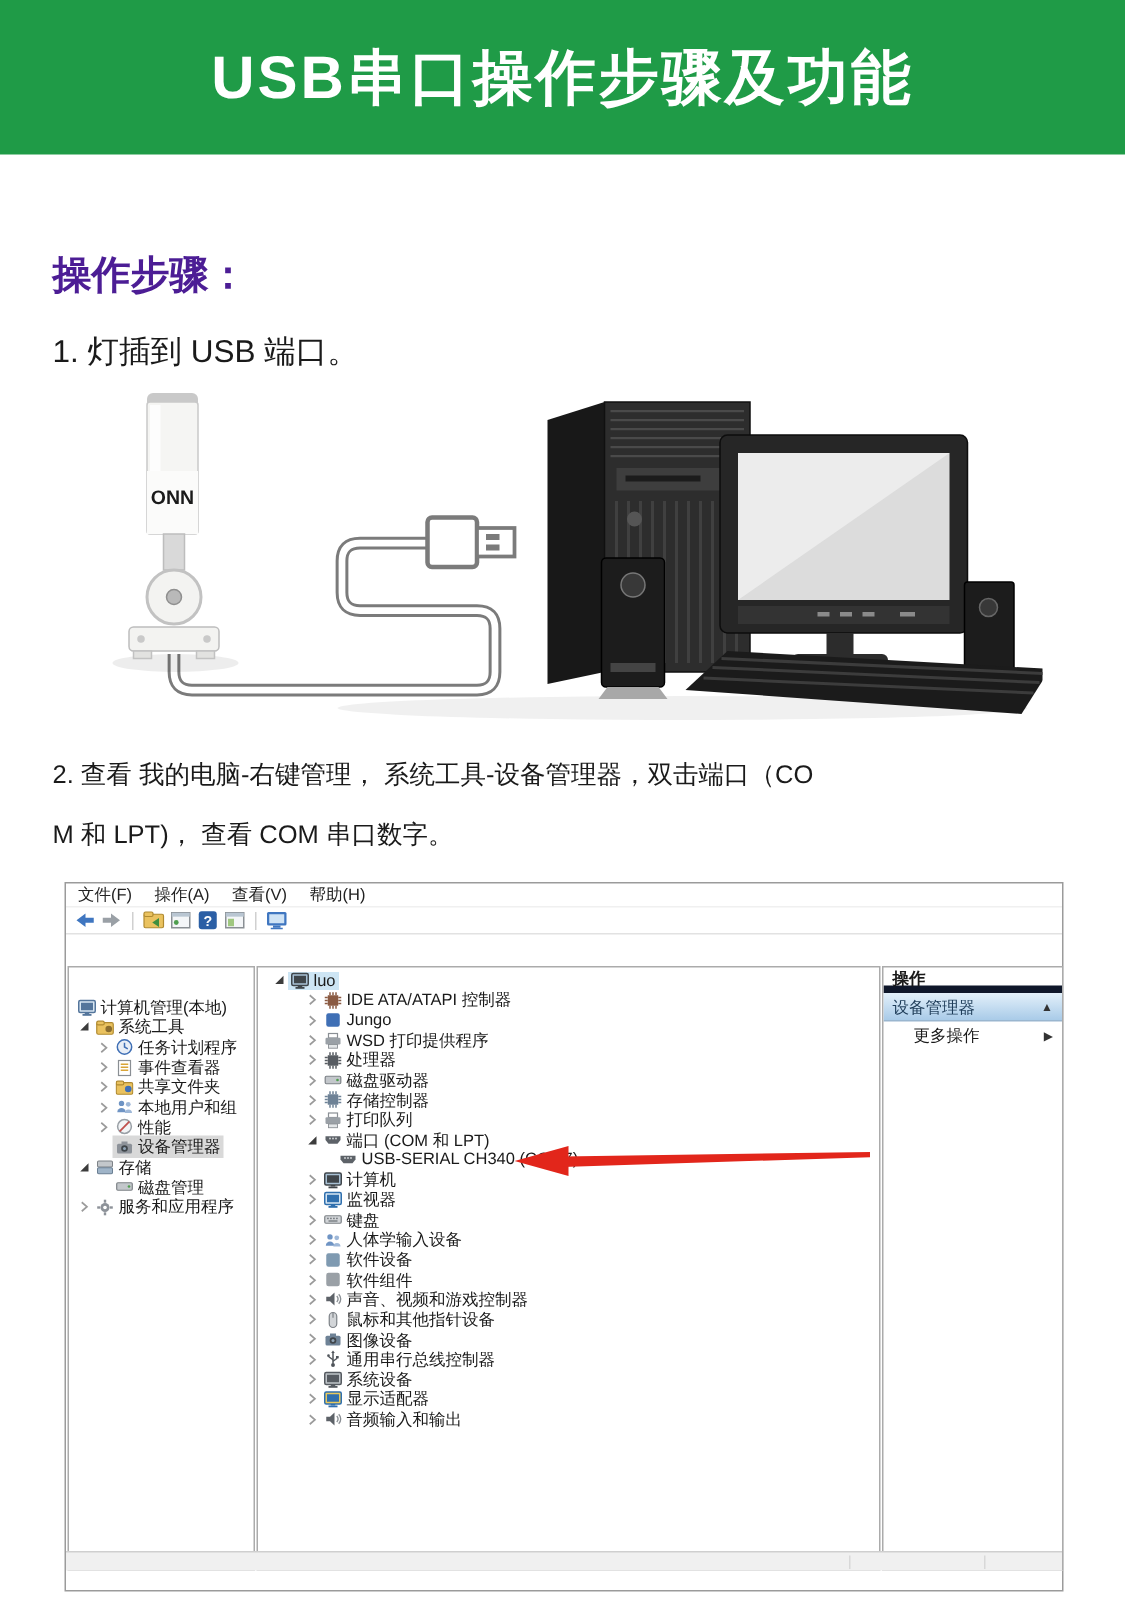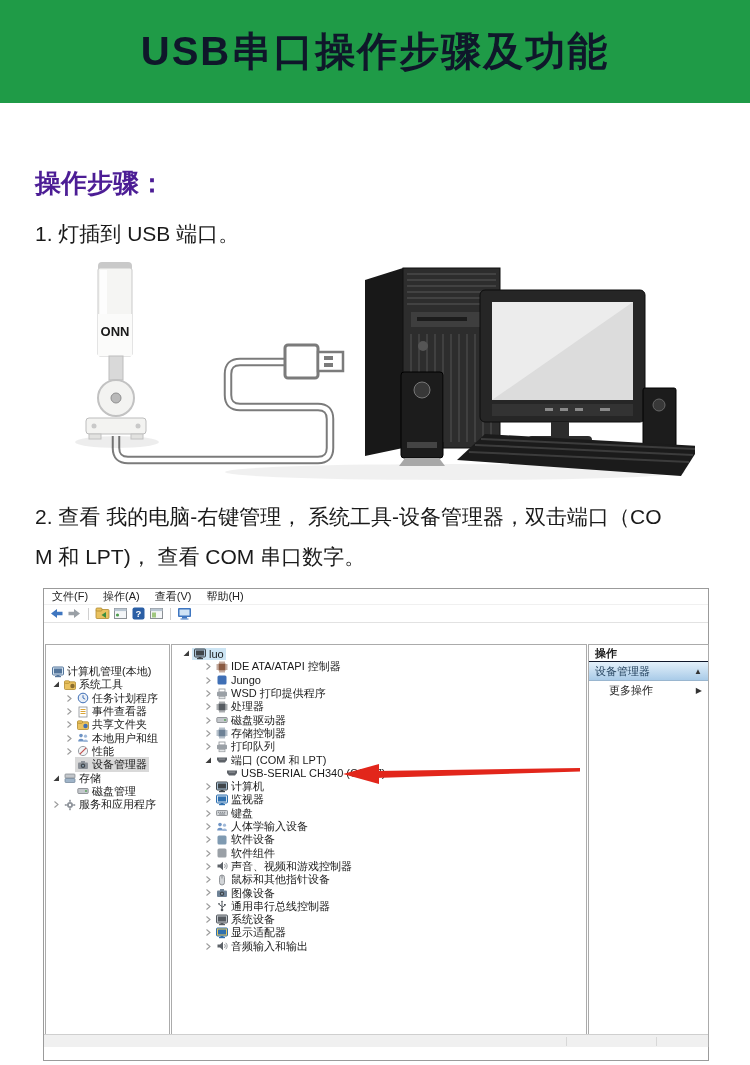--- a/index.html
+++ b/index.html
@@ -2,25 +2,25 @@
 <html><head>
 <meta charset="utf-8">
 <style>
   * { margin:0; padding:0; box-sizing:border-box; }
   body { font-family:"Liberation Sans","DejaVu Sans",sans-serif; background:#fff; }
   .page { position:relative; width:750px; height:1065px; background:#fff; overflow:hidden; }
 
   
   .banner { position:absolute; left:0; top:0; width:750px; height:103px;
             display:flex; align-items:center; justify-content:center; }
-  .banner h1 { color:#0f172a; font-size:40px; font-weight:bold; letter-spacing:2px;text-align:right; }
+  .banner h1 { color:#ffffff; font-size:40px; font-weight:bold; letter-spacing:2px;text-align:right; }
 
   .section-title { position:absolute; left:35px; top:166px; font-size:26px; font-weight:bold; }
   .step1 { position:absolute; left:35px; top:220px; font-size:21px; color:#1a1a1a; }
-  .step2 { position:absolute; left:35px; top:497px; width:700px; font-size:21px;
+  .step2 { position:absolute; left:35px; top:497px; width:700px; font-size:17px;
            line-height:40px; color:#1a1a1a; }
 
   .illus { position:absolute; left:55px; top:250px; width:640px; height:238px; }
   .illus svg { width:100%; height:100%; display:block; }
 
   
   .win { position:absolute; left:43px; top:588px; width:666px; height:473px;
          border:1px solid #9b9b9b; background:#fff; font-size:11px; color:#1a1a1a; }
   .titlebar { position:relative; height:20px; display:flex; align-items:center; padding-left:7px; }
   .app-icon { width:13px; height:13px; margin-right:5px; display:inline-flex; }
@@ -41,21 +41,21 @@
   .panel.mid   { left:127px; width:416px; }
   .panel.right { left:544px; width:121px; }
 
   .trow { display:flex; align-items:center; height:13.3px; white-space:nowrap; }
   .arr { width:12px; flex:0 0 12px; display:flex; justify-content:center; align-items:center; }
   .hlwrap { display:inline-flex; align-items:center; padding:0 2px; }
   .ticon { width:13px; flex:0 0 13px; height:12px; display:inline-flex; margin-right:2px; }
   .lbl { font-size:11px; }
 
   .actions-header { height:17px; line-height:17px; font-weight:bold; padding-left:6px;
-                    border-bottom:1px solid #0f172a; }
+                    border-bottom:5px solid #0f172a; }
   .actions-group { height:19px; display:flex; align-items:center; padding:0 6px;
                    background:linear-gradient(#e3f0fa,#a9cbe8); border-bottom:1px solid #9ab6cf;
                    color:#1e3c58; }
   .actions-group .spacer, .actions-more .spacer { flex:1; }
   .tri { font-size:8px; color:#333; }
   .actions-more { height:19px; display:flex; align-items:center; padding-left:20px; padding-right:6px; }
 
   .statusbar { position:absolute; left:0; right:0; bottom:0; height:13px;
                background:#f0f0f0; border-top:1px solid #cfcfcf; }
   .sb-div { position:absolute; top:2px; bottom:1px; width:1px; background:#d8d8d8; }

